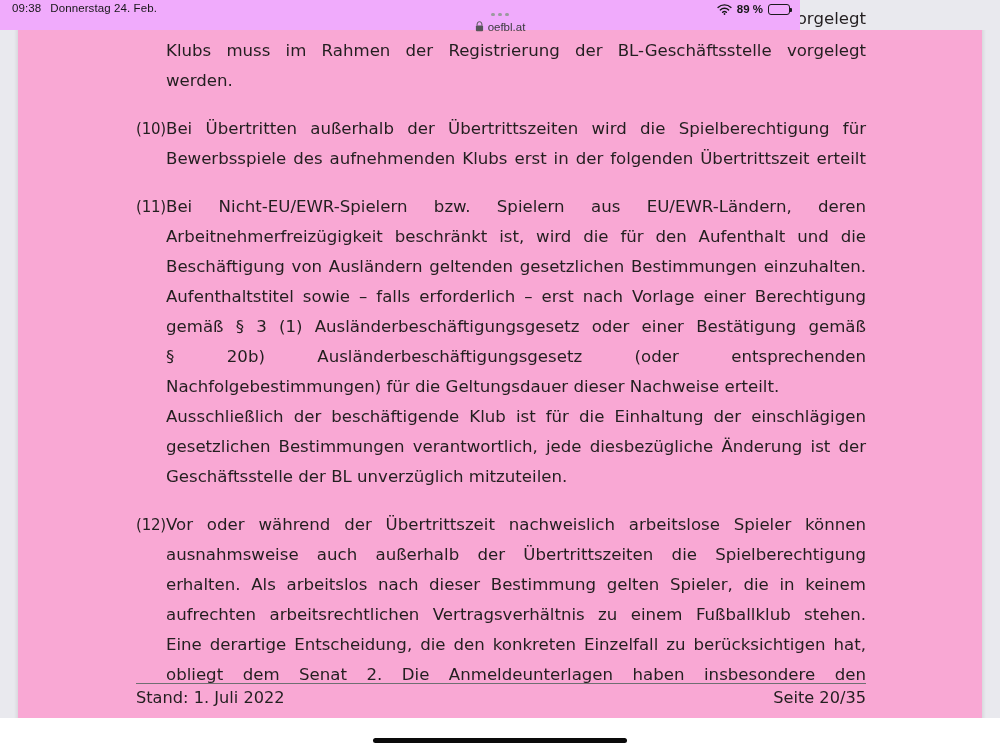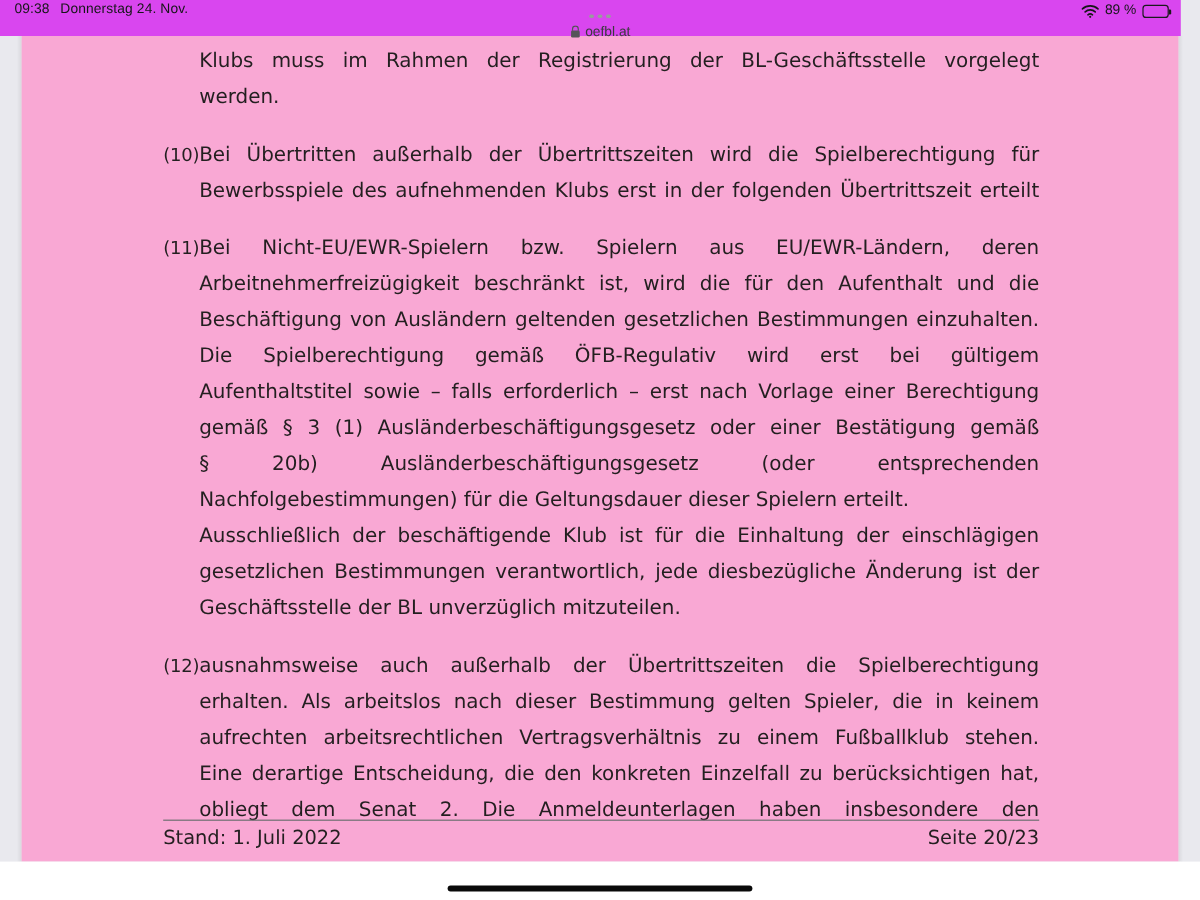--- a/index.html
+++ b/index.html
@@ -12,43 +12,44 @@
     background: #e9e9ee;
     font-family: "Liberation Sans", sans-serif;
     overflow: hidden;
     position: relative;
   }
 
   
   .statusbar {
     position: absolute;
     top: 0; left: 0;
-    width: 984px;
+    width: 800px;
     height: 30px;
-    background: #d946ef;
+    background: #f0abfc;
     z-index: 20;
   }
   .status-left {
     position: absolute;
     left: 12px; top: 2px;
     display: flex;
     align-items: center;
     gap: 9px;
     font-size: 11.5px;
     color: #161618;
     letter-spacing: 0.1px;
   }
   .status-right {
     position: absolute;
     right: 10px; top: 3px;
     display: flex;
     align-items: flex-end;
     gap: 5px;
     font-size: 11.5px;
     color: #161618;
+    font-weight: bold;
   }
   .wifi-icon { display: block; }
   .battery {
     position: relative;
     width: 22px; height: 11px;
     border: 1px solid #1a1a1c;
     border-radius: 3px;
     box-sizing: border-box;
     padding: 1px;
   }
@@ -209,21 +210,21 @@
     width: 1000px; height: 32px;
     background: #ffffff;
   }
 </style>
 </head>
 <body>
 
 <div class="statusbar">
   <div class="status-left">
     <span>09:38</span>
-    <span>Donnerstag 24. Nov.</span>
+    <span>Donnerstag 24. Feb.</span>
   </div>
 
   <div class="browser-center">
     <div class="tab-dots">
       <span></span>
         <span></span>
         <span></span>
     </div>
     <div class="url-row">
       <svg class="lock-icon" width="9" height="11" viewBox="0 0 9 11">
@@ -273,46 +274,46 @@
         <span class="line">Bewerbsspiele des aufnehmenden Klubs erst in der folgenden Übertrittszeit erteilt</span>
       </div>
     </div>
 
     <div class="para">
       <div class="num">(11)</div>
       <div class="body">
         <span class="line">Bei Nicht-EU/EWR-Spielern bzw. Spielern aus EU/EWR-Ländern, deren</span>
         <span class="line">Arbeitnehmerfreizügigkeit beschränkt ist, wird die für den Aufenthalt und die</span>
         <span class="line">Beschäftigung von Ausländern geltenden gesetzlichen Bestimmungen einzuhalten.</span>
-        <span class="line">Die Spielberechtigung gemäß ÖFB-Regulativ wird erst bei gültigem</span>
         <span class="line">Aufenthaltstitel sowie – falls erforderlich – erst nach Vorlage einer Berechtigung</span>
         <span class="line">gemäß § 3 (1) Ausländerbeschäftigungsgesetz oder einer Bestätigung gemäß</span>
         <span class="line">§ 20b) Ausländerbeschäftigungsgesetz (oder entsprechenden</span>
-        <span class="line last">Nachfolgebestimmungen) für die Geltungsdauer dieser Spielern erteilt.</span>
+        <span class="line last">Nachfolgebestimmungen) für die Geltungsdauer dieser Nachweise erteilt.</span>
         <span class="line">Ausschließlich der beschäftigende Klub ist für die Einhaltung der einschlägigen</span>
         <span class="line">gesetzlichen Bestimmungen verantwortlich, jede diesbezügliche Änderung ist der</span>
         <span class="line last">Geschäftsstelle der BL unverzüglich mitzuteilen.</span>
       </div>
     </div>
 
     <div class="para">
       <div class="num">(12)</div>
       <div class="body">
+        <span class="line">Vor oder während der Übertrittszeit nachweislich arbeitslose Spieler können</span>
         <span class="line">ausnahmsweise auch außerhalb der Übertrittszeiten die Spielberechtigung</span>
         <span class="line">erhalten. Als arbeitslos nach dieser Bestimmung gelten Spieler, die in keinem</span>
         <span class="line">aufrechten arbeitsrechtlichen Vertragsverhältnis zu einem Fußballklub stehen.</span>
         <span class="line">Eine derartige Entscheidung, die den konkreten Einzelfall zu berücksichtigen hat,</span>
         <span class="line">obliegt dem Senat 2. Die Anmeldeunterlagen haben insbesondere den</span>
 
       </div>
     </div>
 
   </div>
 
   <div class="footer-rule"></div>
   <div class="footer">
     <span>Stand: 1. Juli 2022</span>
-    <span>Seite 20/23</span>
+    <span>Seite 20/35</span>
   </div>
 </div>
 
 <div class="bottom-area"></div>
 <div class="home-indicator"></div>
 
 </body></html>

